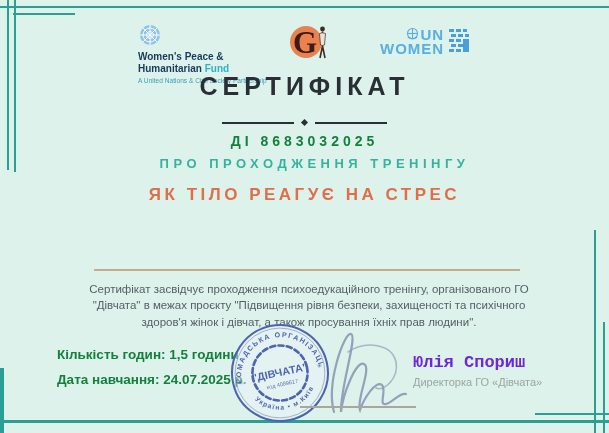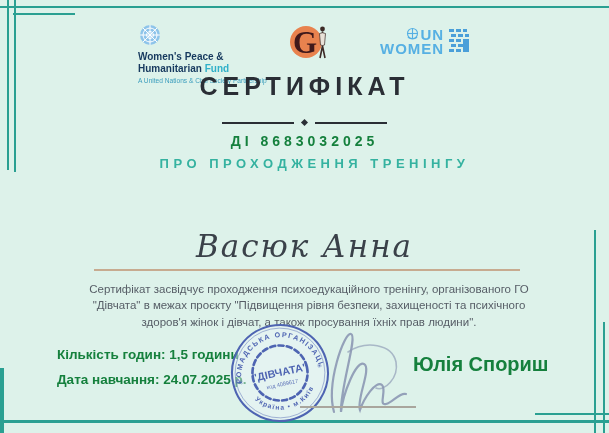--- a/index.html
+++ b/index.html
@@ -42,21 +42,21 @@
   .nameline{position:absolute;left:94px;top:269px;width:426px;height:2px;background:#c7ab90;}
   .bodytext{position:absolute;left:88px;top:281px;width:442px;text-align:center;
     font-size:11.5px;line-height:1.42;color:#565d66;}
   
   .details{position:absolute;left:57px;top:347px;font-size:13.5px;font-weight:bold;color:#15803d;}
   .details .row{margin-bottom:10px;white-space:nowrap;}
   .stamp{position:absolute;left:229px;top:322px;width:102px;height:102px;transform:rotate(-12deg);}
   .sig-svg{position:absolute;left:296px;top:322px;width:130px;height:95px;}
   .sigline{position:absolute;left:300px;top:406px;width:116px;height:1.5px;background:#a9a69d;}
   .signatory{position:absolute;left:413px;top:353px;}
-  .sig-name{font-size:20px;font-weight:bold;color:#15803d;white-space:nowrap;}
+  .sig-name{font-size:17px;font-weight:bold;color:#6d28d9;white-space:nowrap;font-family:Liberation Mono, monospace;}
   .sig-role{font-size:11px;color:#9ba69e;margin-top:4px;white-space:nowrap;}
 </style>
 </head>
 <body>
 
 <div class="cert">
 
   <div class="bline" style="left:0;top:6px;width:609px;height:2px;"></div>
   <div class="bline" style="left:13px;top:13px;width:62px;height:2px;"></div>
   <div class="bline" style="left:7px;top:0;width:2px;height:170px;"></div>
@@ -139,22 +139,22 @@
   </div>
 
   <div class="title">СЕРТИФІКАТ</div>
   <div class="divider">
     <span class="bar"></span>
     <span class="dot"></span>
     <span class="bar"></span>
   </div>
   <div class="certnum">ДІ 8683032025</div>
   <div class="subtitle">ПРО ПРОХОДЖЕННЯ ТРЕНІНГУ</div>
+  <div class="training">ЯК ТІЛО РЕАГУЄ НА СТРЕС</div>
 
-  <div class="recipient">Васюк Анна</div>
   <div class="nameline"></div>
 
   <div class="bodytext">Сертифікат засвідчує проходження психоедукаційного тренінгу, організованого ГО "Дівчата" в межах проєкту "Підвищення рівня безпеки, захищеності та психічного здоров'я жінок і дівчат, а також просування їхніх прав людини".</div>
 
   <div class="details">
     <div class="row">Кількість годин: 1,5 години</div>
     <div class="row">Дата навчання: 24.07.2025 р.</div>
   </div>
 
   <div class="stamp">
@@ -183,15 +183,16 @@
     <path d="M38 90 C 30 62, 48 10, 55 12 C 62 14, 44 66, 45 90
              C 47 72, 60 38, 68 42 C 76 46, 60 78, 64 88
              C 68 76, 80 58, 86 63 C 91 68, 82 84, 90 82
              C 97 80, 104 70, 110 72" fill="none" stroke="#8c98b4" stroke-width="2.2" stroke-linecap="round" opacity="0.9"></path>
     <path d="M52 30 C 70 18, 96 22, 100 40 C 103 56, 88 70, 80 66" fill="none" stroke="#8c98b4" stroke-width="1.6" stroke-linecap="round" opacity="0.65"></path>
   </svg>
   <div class="sigline"></div>
 
   <div class="signatory">
     <div class="sig-name">Юлія Спориш</div>
+    <div class="sig-role">Директорка ГО «Дівчата»</div>
   </div>
 
 </div>
 
 </body></html>

